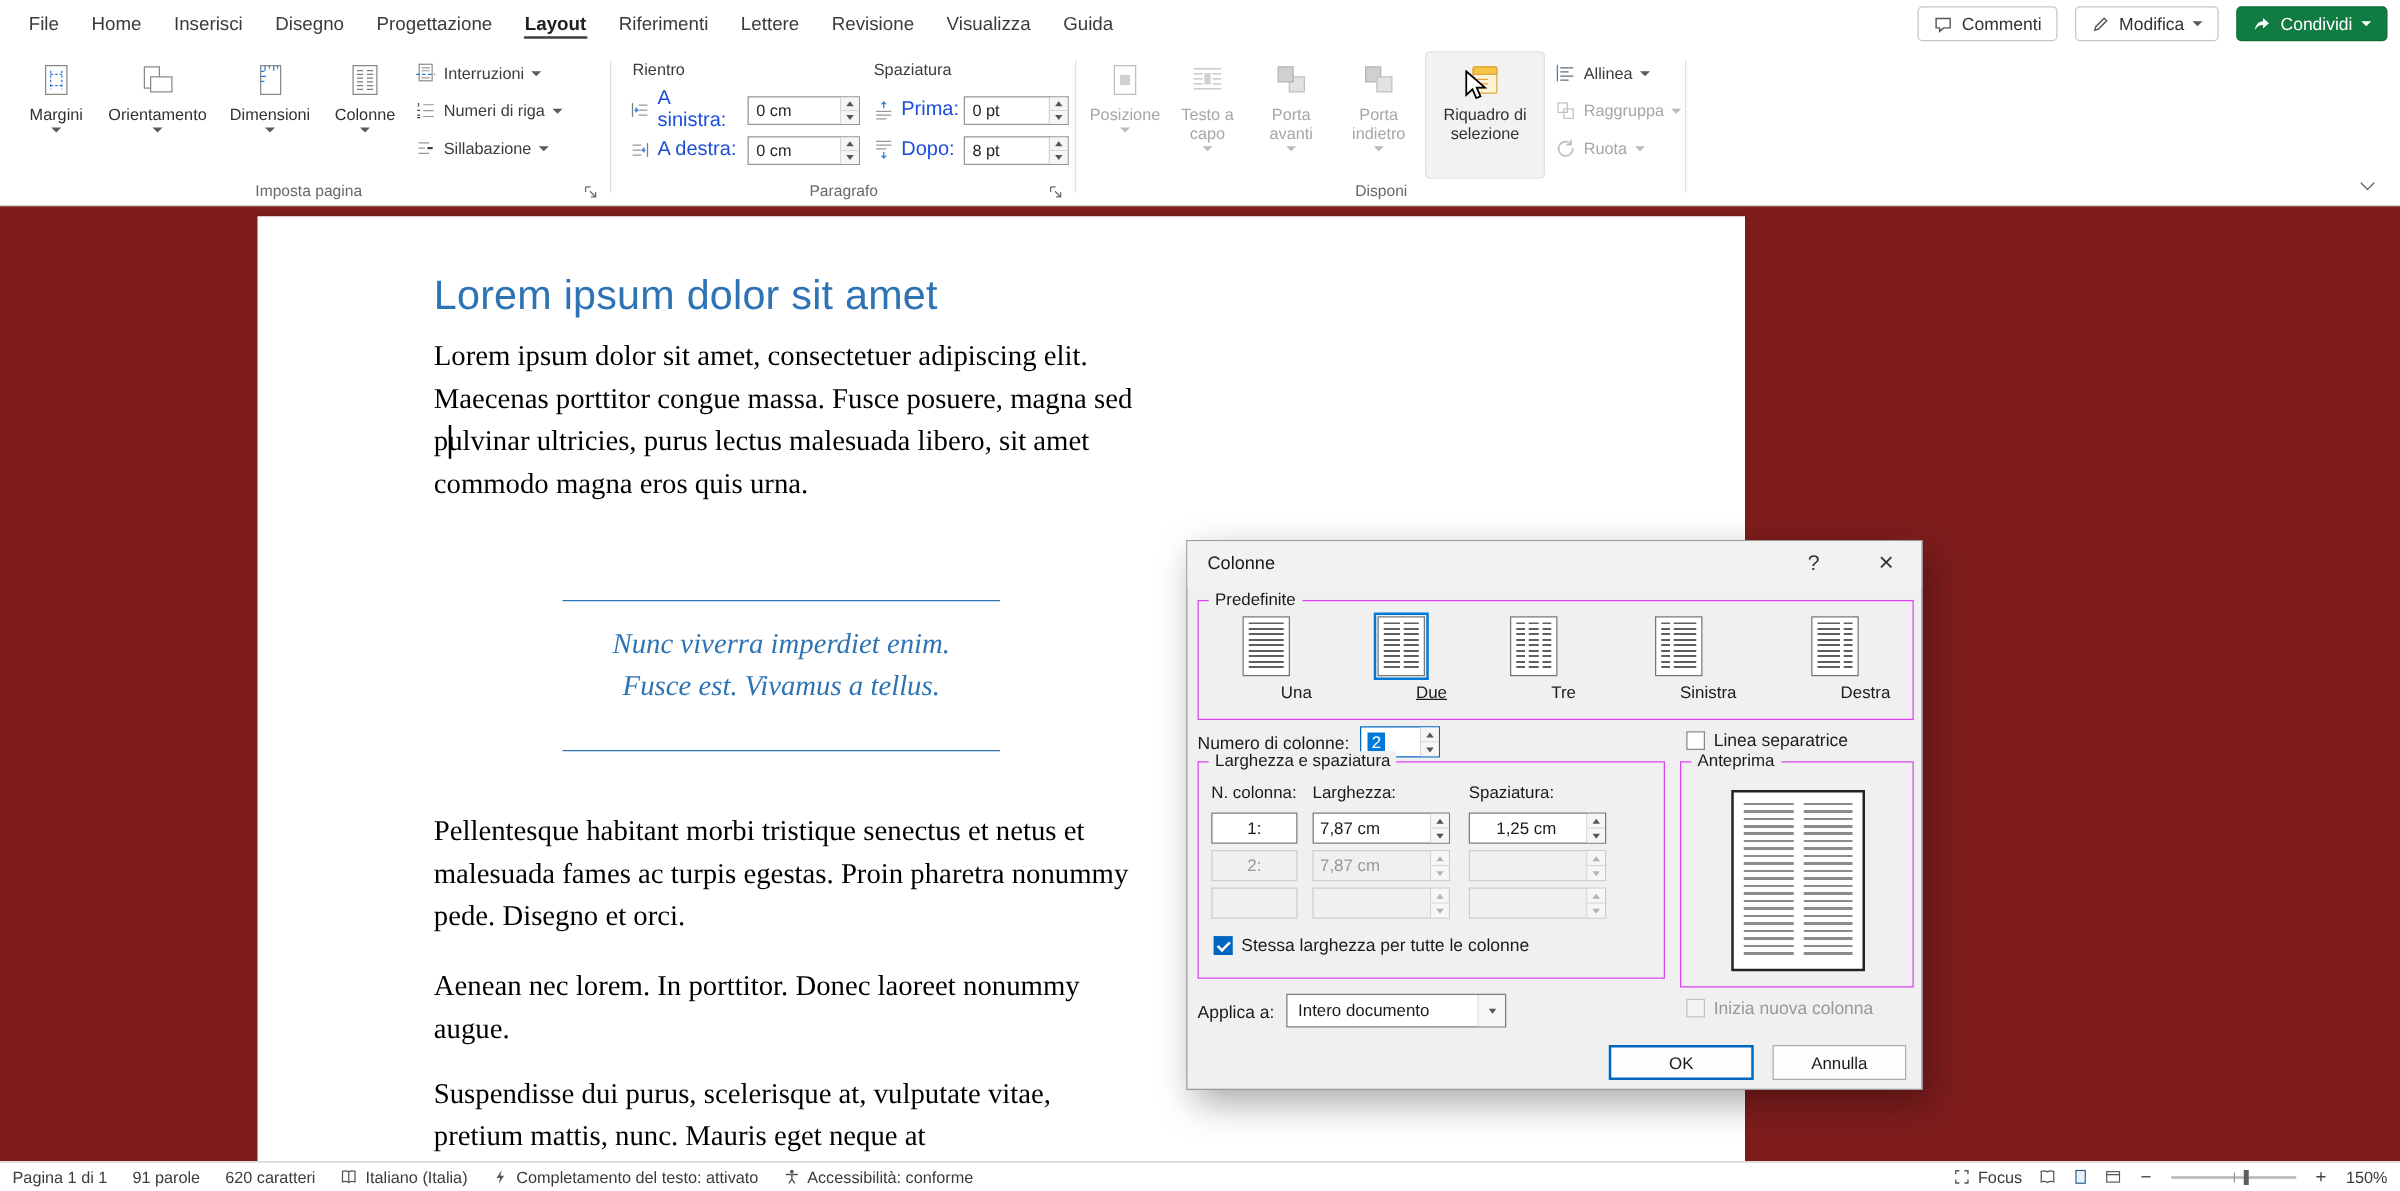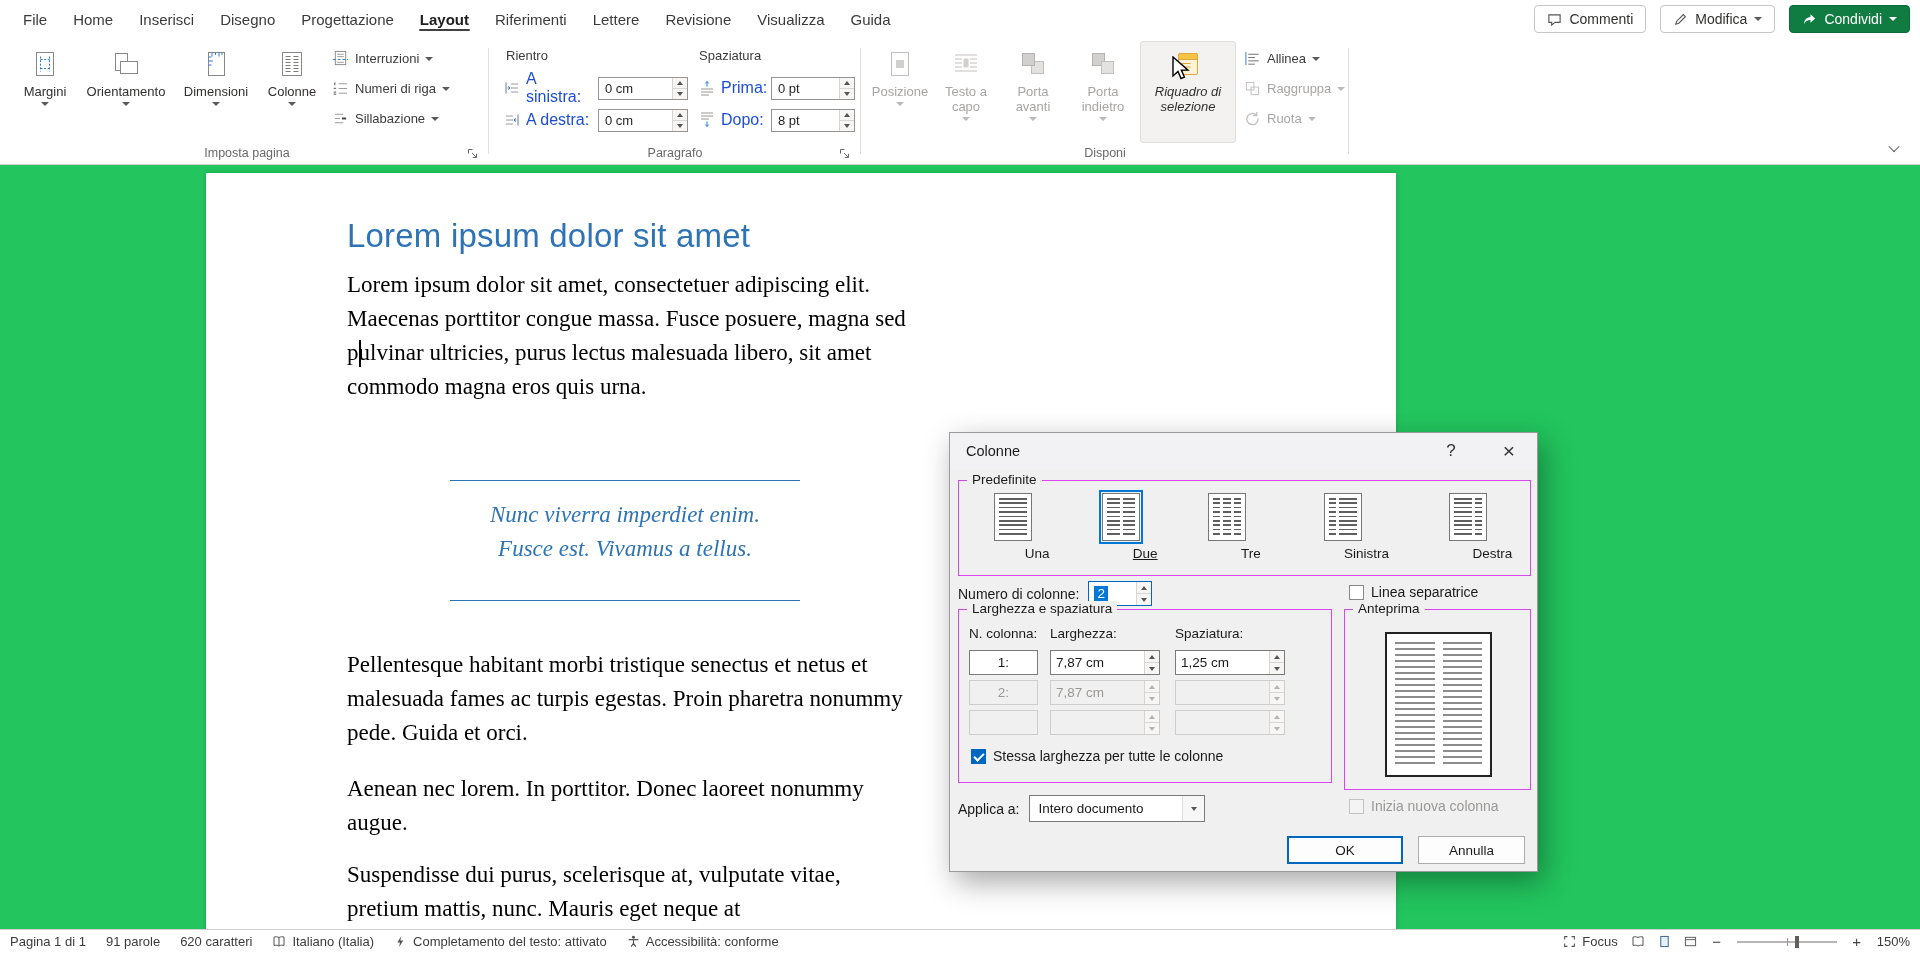--- a/index.html
+++ b/index.html
@@ -26,21 +26,21 @@
   .gfooter { position:absolute; bottom:2px; left:0; right:0; height:18px; display:flex; align-items:center; justify-content:center; }
   .glabel { font-size:12.5px; color:#696969; }
   .launcher { position:absolute; right:4px; bottom:3px; width:16px; height:16px; display:flex; align-items:center; justify-content:center; }
   .bigrow { position:absolute; top:3px; left:2px; display:flex; gap:2px; }
   .bigbtn { height:102px; display:flex; flex-direction:column; align-items:center; padding-top:7px; border-radius:4px; }
   .bigbtn .ic { width:32px; height:32px; display:flex; align-items:center; justify-content:center; }
   .bigbtn .lbl { margin-top:4px; font-size:13px; line-height:15px; color:#323130; text-align:center; }
   .bigbtn .chev { margin-top:3px; }
   .bigbtn.disabled .lbl { color:#a8a6a4; }
   .bigbtn.disabled .chev { border-top-color:#bcbab8; }
-  .bigbtn.hover { background:#f3f2f1; box-shadow:inset 0 0 0 1px #e1dfdd;font-style:italic; }
+  .bigbtn.hover { background:#f3f2f1; box-shadow:inset 0 0 0 1px #e1dfdd; }
   .smallcol { display:flex; flex-direction:column; justify-content:flex-start; padding-top:4px; gap:3px; }
   .sbtn { display:flex; align-items:center; gap:6px; height:27px; padding:0 6px; font-size:13px; color:#3b3b3b; border-radius:3px; white-space:nowrap; }
   .sbtn.disabled { color:#a8a6a4; }
   .sbtn.disabled .chev { border-top-color:#bcbab8; }
 
   .subtitle { position:absolute; font-size:13px; color:#3b3b3b; }
   .spinrow { position:absolute; display:flex; align-items:center; gap:6px; height:24px; }
   .rowlbl { font-size:16px; color:#1d4ed8; }
   .rowlbl.w66 { width:66px; }
   .rowlbl.w44 { width:44px; }
@@ -49,21 +49,21 @@
   .spinner { width:15px; display:flex; flex-direction:column; border-left:1px solid #d8d6d4; }
   .spinner > span { flex:1; display:flex; align-items:center; justify-content:center; background:#f7f6f5; }
   .spinner > span:first-child { border-bottom:1px solid #d8d6d4; }
   .tri-up { width:0; height:0; border-left:3px solid transparent; border-right:3px solid transparent; border-bottom:4px solid #555; }
   .tri-down { width:0; height:0; border-left:3px solid transparent; border-right:3px solid transparent; border-top:4px solid #555; }
   .w90 { width:90px; } .w84 { width:84px; }
   .ribbon-collapse { position:absolute; right:16px; bottom:8px; width:20px; height:16px; display:flex; align-items:center; justify-content:center; }
   .thin-chev { width:8px; height:8px; border-right:1.6px solid #5a5a5a; border-bottom:1.6px solid #5a5a5a; transform:rotate(45deg) translate(-1px,-1px); }
 
   
-  .docarea { position:absolute; top:165px; left:0; right:0; bottom:24px; background:#22c55e; overflow:hidden; }
+  .docarea { position:absolute; top:165px; left:0; right:0; bottom:24px; background:#7f1d1d; overflow:hidden; }
   .page { position:absolute; left:206px; top:8px; width:1190px; bottom:-30px; background:#fff; box-shadow:0 0 5px rgba(0,0,0,.18); }
   .doc-title { position:absolute; left:141px; top:44px; font-size:33px; font-weight:400; color:#2e74b5; letter-spacing:.2px; }
   .para { position:absolute; left:141px; width:566px; font-family:"Liberation Serif",serif; font-size:23px; line-height:34px; color:#000; }
   .p1 { top:95px; } .p2 { top:475px; } .p3 { top:599px; } .p4 { top:685px; }
   .quote { position:absolute; left:244px; top:307px; width:350px; text-align:center; font-family:"Liberation Serif",serif; font-style:italic; font-size:23px; line-height:34px; color:#2e74b5; border-top:1px solid #2e74b5; border-bottom:1px solid #2e74b5; padding:17px 0 34px; }
   .caret { position:absolute; left:153px; top:167px; width:1.5px; height:27px; background:#000; }
 
   
   .dialog { position:absolute; left:949px; top:267px; width:589px; height:440px; background:#f0f0f0; border:1px solid #9a9a9a; box-shadow:6px 10px 28px rgba(0,0,0,.35); font-size:14px; color:#1a1a1a; z-index:20; }
   .dlg-title { position:absolute; top:0; left:0; right:0; height:36px; display:flex; align-items:center; padding-left:16px; font-size:14.5px; color:#1a1a1a; background:#f2f2f5; }
@@ -97,21 +97,21 @@
   .cblabel.disabled { color:#9a9896; }
   .cb-sep { position:absolute; left:399px; top:151px; }
   .grp-widths { left:8px; top:176px; width:374px; height:174px; }
   .wh { position:absolute; top:16px; font-size:13.5px; }
   .wh1 { left:10px; } .wh2 { left:91px; } .wh3 { left:216px; }
   .wrow { position:absolute; height:25px; left:0; right:0; }
   .wr1 { top:40px; } .wr2 { top:70px; } .wr3 { top:100px; }
   .nf { position:absolute; left:10px; width:69px; height:25px; border:1px solid #7a7a78; background:#fff; display:flex; align-items:center; justify-content:center; font-size:13.5px; }
   .nf.disabled { border-color:#cfcdcb; background:#f0f0f0; color:#9a9896; }
   .wf { position:absolute; left:91px; width:110px; }
-  .sf { position:absolute; left:216px; width:110px; }
+  .sf { position:absolute; left:216px; width:110px;padding-left:16px; }
   .cb-equal { position:absolute; left:12px; top:138px; }
   .grp-preview { left:394px; top:176px; width:187px; height:181px; }
   .preview-page { position:absolute; left:40px; top:22px; width:107px; height:145px; background:#fff; border:2px solid #222; padding:8px; display:flex; gap:8px; }
   .preview-page .pcol { flex:1; background:repeating-linear-gradient(to bottom,#8c8c8c 0 2px,transparent 2px 6px); }
   .applyrow { position:absolute; left:8px; top:362px; display:flex; align-items:center; gap:10px; }
   .combo { position:relative; width:176px; height:27px; border:1px solid #7a7a78; background:#fff; display:flex; align-items:center; padding:0 26px 0 8px; font-size:13.5px; }
   .combo .carrow { position:absolute; right:0; top:0; bottom:0; width:22px; display:flex; align-items:center; justify-content:center; border-left:1px solid #e3e1df; background:#f7f7f7; }
   .cb-newcol { position:absolute; left:399px; top:365px; }
   .dbtn { position:absolute; top:403px; height:28px; background:#fdfdfd; border:1px solid #adabab; display:flex; align-items:center; justify-content:center; font-size:13.5px; color:#1a1a1a; }
   .dbtn-ok { left:337px; width:116px; border:2px solid #0067c0; }
@@ -471,21 +471,21 @@
   </div>
 
   <div class="docarea">
     <div class="page">
       <h1 class="doc-title">Lorem ipsum dolor sit amet</h1>
       <p class="para p1">Lorem ipsum dolor sit amet, consectetuer adipiscing elit. Maecenas porttitor congue massa. Fusce posuere, magna sed pulvinar ultricies, purus lectus malesuada libero, sit amet commodo magna eros quis urna.</p>
       <div class="quote">
         <div>Nunc viverra imperdiet enim.</div>
         <div>Fusce est. Vivamus a tellus.</div>
       </div>
-      <p class="para p2">Pellentesque habitant morbi tristique senectus et netus et malesuada fames ac turpis egestas. Proin pharetra nonummy pede. Guida et orci.</p>
+      <p class="para p2">Pellentesque habitant morbi tristique senectus et netus et malesuada fames ac turpis egestas. Proin pharetra nonummy pede. Disegno et orci.</p>
       <p class="para p3">Aenean nec lorem. In porttitor. Donec laoreet nonummy augue.</p>
       <p class="para p4">Suspendisse dui purus, scelerisque at, vulputate vitae, pretium mattis, nunc. Mauris eget neque at</p>
       <span class="caret"></span>
     </div>
 
     <div class="dialog">
       <div class="dlg-title">
         <span>Colonne</span>
       </div>
       <span class="dlg-btn dlg-help">?</span>

